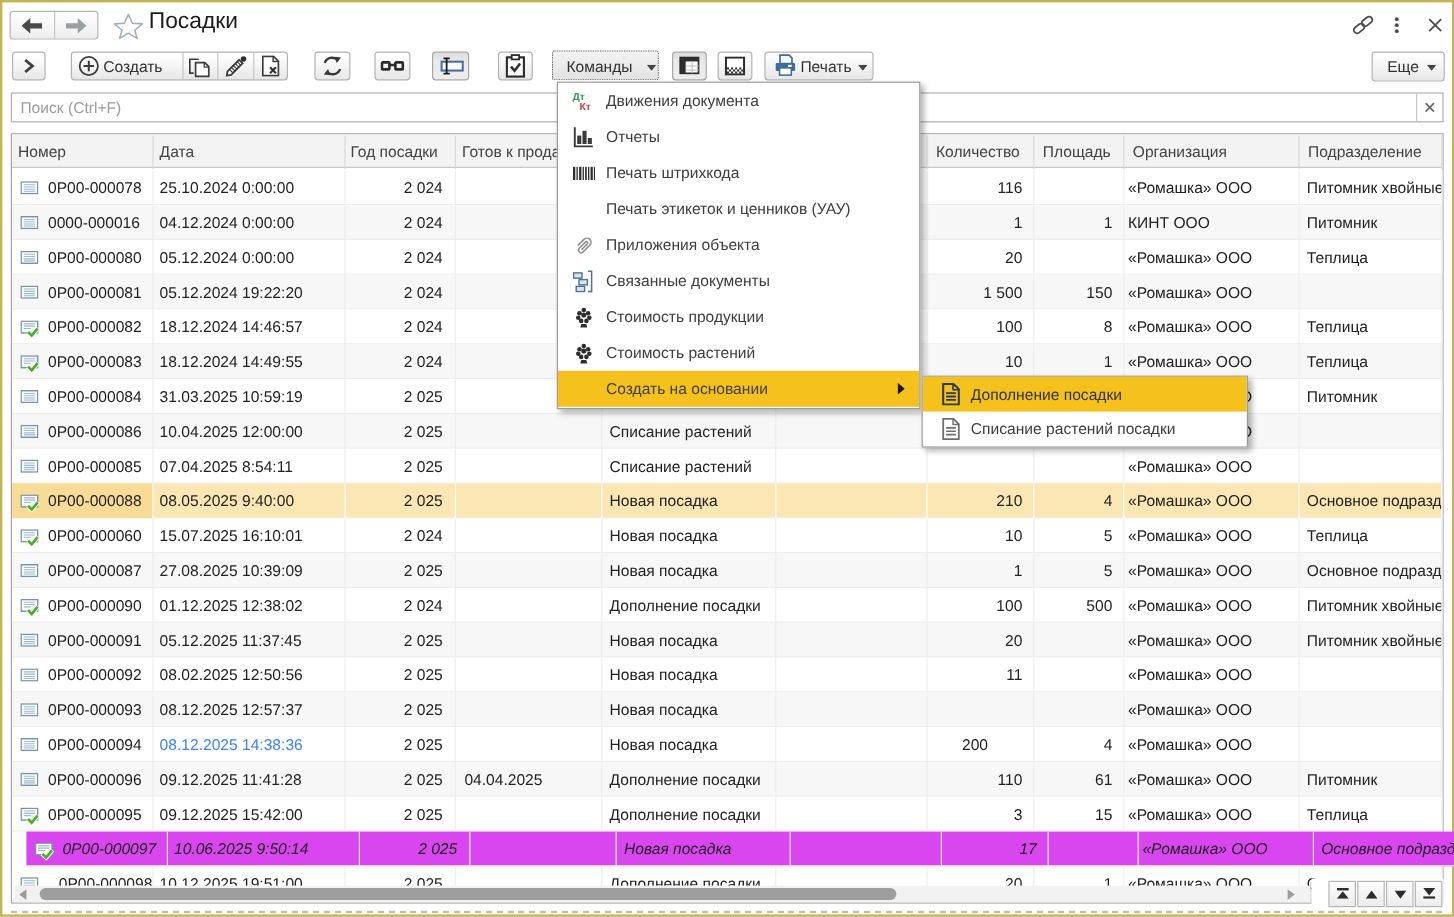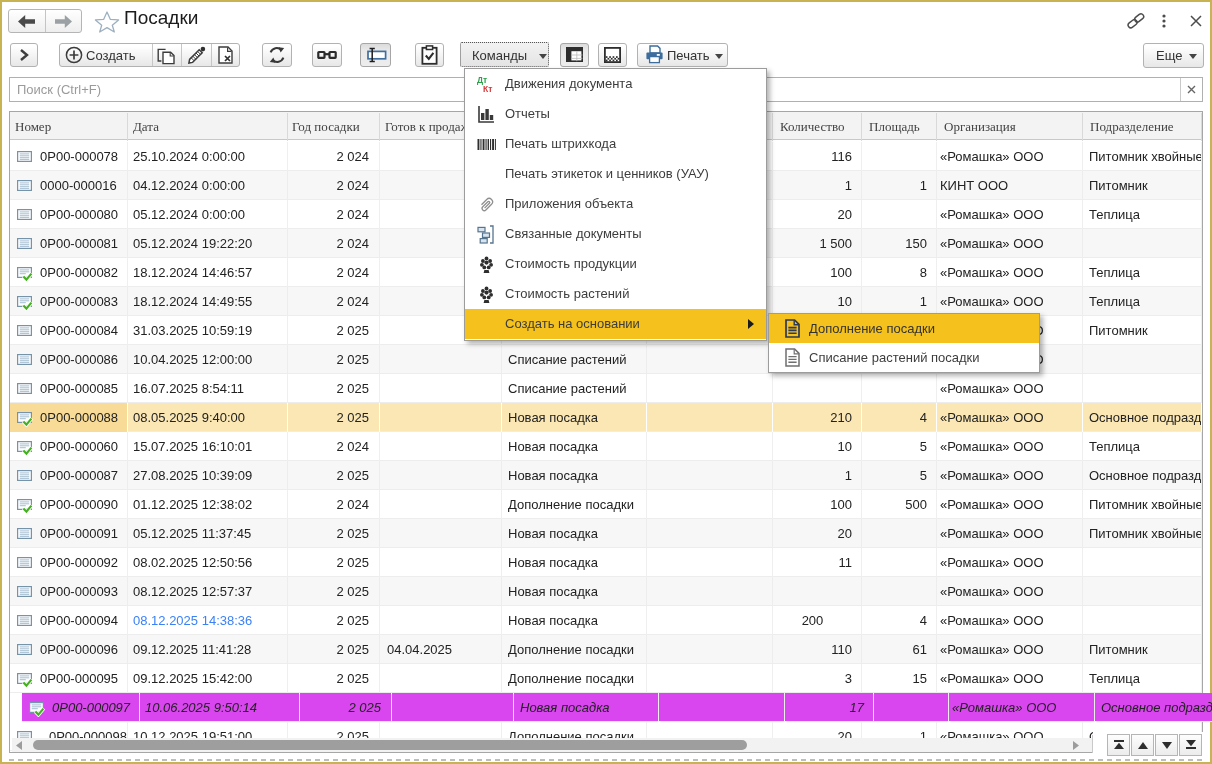--- a/index.html
+++ b/index.html
@@ -2,21 +2,21 @@
 <html><head><meta charset="utf-8">
 <style>
 *{margin:0;padding:0;box-sizing:border-box;font-family:"Liberation Sans",sans-serif;}
 html,body{width:1212px;height:764px;overflow:hidden;background:#fff;}
 .ab{position:absolute;}
 .win{position:absolute;left:0;top:0;width:1212px;height:764px;background:#fff;border:2px solid #c7b351;}
 .btn{position:absolute;background:linear-gradient(#ffffff 10%,#f3f3f3 55%,#e7e7e7 100%);border:1px solid #b2b2b2;border-radius:3px;}
 .btn.pressed{background:linear-gradient(#dcdcdc,#e9e9e9 30%,#ededed);border-color:#a6a6a6;}
 .btnlbl{font-size:13px;color:#333;}
 .cell{position:absolute;top:0;height:29px;line-height:29px;font-size:13px;color:#222;white-space:nowrap;overflow:hidden;}
-.hcell{position:absolute;top:0;height:28px;line-height:28px;font-size:13px;color:#424242;white-space:nowrap;overflow:hidden;border-right:1px solid #d9d9d9;font-family:Liberation Serif, serif;}
+.hcell{position:absolute;top:0;height:28px;line-height:28px;font-size:13px;color:#424242;white-space:nowrap;overflow:hidden;border-right:1px solid #d9d9d9;}
 .row{position:absolute;left:0;width:1192px;height:29px;border-bottom:1px solid #ededed;}
 .mi{position:absolute;left:1px;width:301px;height:30px;line-height:30px;font-size:13px;color:#3d3d3d;}
 .mtxt{position:absolute;left:40px;top:0;}
 .micon{position:absolute;left:12px;top:6px;width:19px;height:19px;}
 </style></head><body>
 <div class="win">
 
 <div class="ab" style="left:6px;top:7px;width:74px;height:24px;background:linear-gradient(#fff,#eee);border:1px solid #b5b5b5;border-radius:3px;"></div>
 <div class="ab" style="left:43px;top:8px;width:1px;height:22px;background:#c4c4c4;"></div>
 <svg class="ab" style="left:16px;top:13px;" width="18" height="13" viewBox="0 0 18 13">
@@ -301,21 +301,21 @@
       <div class="cell" style="left:852px;width:75px;color:#222;border-right:1px solid #ededed;padding-right:9px;text-align:right;"></div>
       <div class="cell" style="left:927px;width:146px;color:#222;border-right:1px solid #ededed;padding-left:3px;">«Ромашка» ООО</div>
       <div class="cell" style="left:1073px;width:119px;color:#222;border-right:1px solid #ededed;padding-left:6px;"></div>
     </div>
 <div class="row" style="left:8px;top:372px;background:#fff;">
       <svg class="ab" style="left:7px;top:9px;" width="15" height="11" viewBox="0 0 15 11">
         <rect x="0.6" y="0.6" width="13.8" height="9.8" fill="#fdfdfd" stroke="#7593a9" stroke-width="1.2"></rect>
         <path d="M2.8 2.9 h9.4 M2.8 4.8 h9.4 M2.8 6.7 h9.4 M2.8 8.4 h9.4" stroke="#9cb8cd" stroke-width="0.9"></path>
       </svg>
       <div class="cell" style="left:30px;width:88px;color:#222;border-right:1px solid #efefef;padding-left:0px;">0P00-000085</div>
-      <div class="cell" style="left:118px;width:160px;color:#222;border-right:1px solid #efefef;padding-left:5px;">16.07.2025 8:54:11</div>
+      <div class="cell" style="left:118px;width:160px;color:#222;border-right:1px solid #efefef;padding-left:5px;">07.04.2025 8:54:11</div>
       <div class="cell" style="left:278px;width:92px;color:#222;border-right:1px solid #efefef;padding-right:10px;text-align:right;">2 025</div>
       <div class="cell" style="left:370px;width:122px;color:#222;border-right:1px solid #efefef;padding-left:7px;"></div>
       <div class="cell" style="left:492px;width:145px;color:#222;border-right:1px solid #efefef;padding-left:6px;">Списание растений</div>
       <div class="cell" style="left:637px;width:126px;color:#222;border-right:1px solid #efefef;padding-left:6px;"></div>
       <div class="cell" style="left:763px;width:89px;color:#222;border-right:1px solid #efefef;padding-right:9px;text-align:right;"></div>
       <div class="cell" style="left:852px;width:75px;color:#222;border-right:1px solid #efefef;padding-right:9px;text-align:right;"></div>
       <div class="cell" style="left:927px;width:146px;color:#222;border-right:1px solid #efefef;padding-left:3px;">«Ромашка» ООО</div>
       <div class="cell" style="left:1073px;width:119px;color:#222;border-right:1px solid #efefef;padding-left:6px;"></div>
     </div>
 <div class="row" style="left:8px;top:401px;background:#fbe7b3;">

